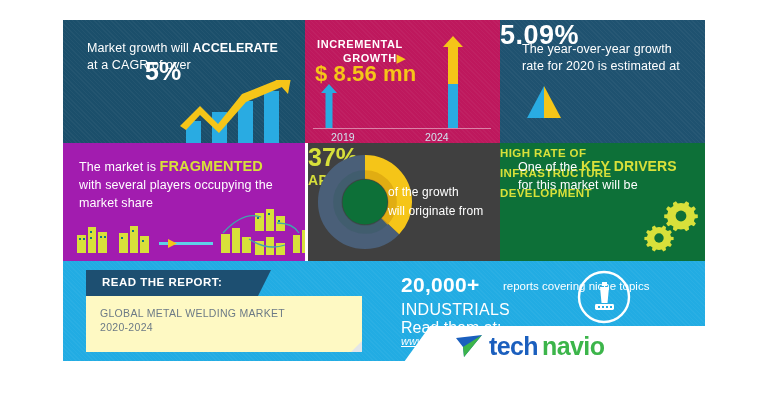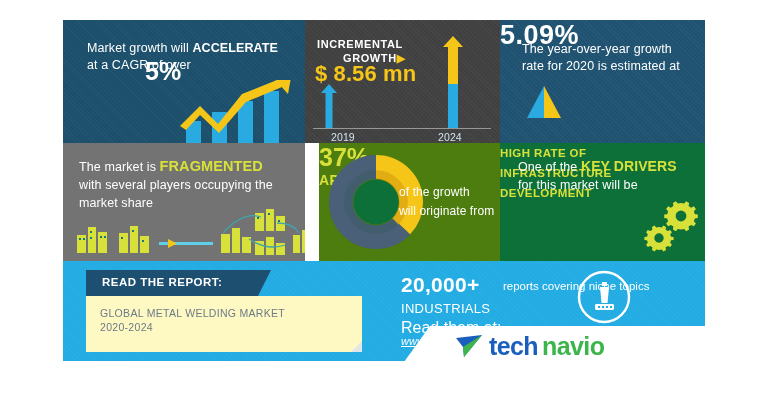--- a/index.html
+++ b/index.html
@@ -7,24 +7,24 @@
     width:768px;height:401px;background:#ffffff;
     font-family:"Liberation Sans", sans-serif;
     overflow:hidden;position:relative;
   }
   .canvas{position:absolute;left:0;top:0;width:768px;height:401px;}
 
   
   .panel{position:absolute;overflow:hidden;}
 
   .p-tl{left:63px;  top:20px;  width:242px; height:123px; background:#1b4f6b;padding-left:19px;}
-  .p-tm{left:305px; top:20px;  width:195px; height:123px; background:#404040;}
+  .p-tm{left:305px; top:20px;  width:195px; height:123px; background:#be185d;}
   .p-tr{left:500px; top:20px;  width:205px; height:123px; background:#1f5270;}
-  .p-ml{left:63px;  top:143px; width:242px; height:118px; background:#737373;}
-  .p-mm{left:319px; top:143px; width:195px; height:118px; background:#4d7c0f;}
+  .p-ml{left:63px;  top:143px; width:242px; height:118px; background:#a21caf;}
+  .p-mm{left:308px; top:143px; width:195px; height:118px; background:#404040;}
   .p-mr{left:500px; top:143px; width:205px; height:118px; background:#0d7038;}
   .p-bot{left:63px; top:261px; width:642px; height:100px; background:#22ace3;}
 
   
   .tex{position:absolute;left:0;top:0;right:0;bottom:0;
     background-image:
       repeating-linear-gradient(45deg, rgba(255,255,255,.035) 0 1px, transparent 1px 3px);
     pointer-events:none;}
 
   
@@ -38,21 +38,21 @@
   .tl-5pct{left:82px;top:43px;font-size:25px;font-weight:bold;color:#ffffff;}
 
   
   .tl-chart{position:absolute;left:115px;top:60px;width:125px;height:63px;}
 
   
   .tm-inc{left:12px;top:17px;font-size:11px;font-weight:bold;letter-spacing:.6px;color:#ffffff;line-height:14px;width:120px;}
   .tm-amt{left:10px;top:46px;font-size:22px;font-weight:bold;color:#f5c518;}
   .tm-axis{position:absolute;left:8px;top:108px;width:178px;height:1px;background:rgba(255,255,255,.45);}
   .tm-y1{left:10px;top:109px;font-size:10.5px;color:#cfe3ee;margin-left:16px;}
-  .tm-y2{left:133px;top:109px;font-size:10.5px;color:#cfe3ee;}
+  .tm-y2{left:120px;top:109px;font-size:10.5px;color:#cfe3ee;}
 
   
   .tr-line1{left:22px;top:21px;width:180px;}
   .tr-val{left:66px;top:62px;font-size:27px;font-weight:bold;color:#ffffff;letter-spacing:.5px;}
 
   
   .ml-line1{left:16px;top:14px;width:225px;font-size:12.5px;line-height:18px;}
   .ml-art{position:absolute;left:8px;top:66px;width:234px;height:48px;}
 
   
@@ -70,21 +70,21 @@
   .read-tab{position:absolute;left:23px;top:9px;width:172px;height:26px;background:#1d4f71;}
   .read-tab:after{content:"";position:absolute;right:-13px;top:0;border-top:26px solid #1d4f71;border-right:13px solid transparent;}
   .read-tab-label{position:absolute;left:16px;top:6px;font-size:11.5px;font-weight:bold;color:#ffffff;letter-spacing:.5px;}
   .read-card{position:absolute;left:23px;top:35px;width:276px;height:56px;background:#fef9c3;}
   .read-card:after{content:"";position:absolute;right:0;bottom:0;
     border-bottom:11px solid #e3e6e8;border-left:11px solid transparent;}
   .read-title{position:absolute;left:14px;top:10px;width:250px;font-size:10.5px;line-height:14px;color:#6c7a86;letter-spacing:.3px;}
 
   .count{position:absolute;left:338px;top:12px;font-size:21px;font-weight:bold;color:#ffffff;letter-spacing:.3px;}
   .count-sub{position:absolute;left:440px;top:19px;font-size:11.5px;color:#ffffff;}
-  .industrials{position:absolute;left:338px;top:40px;font-size:13px;color:#ffffff;letter-spacing:.3px;}
+  .industrials{position:absolute;left:338px;top:40px;font-size:16px;color:#ffffff;letter-spacing:.3px;}
   .readat{position:absolute;left:338px;top:58px;font-size:16px;color:#ffffff;}
   .url{position:absolute;left:338px;top:74px;font-size:11px;font-style:italic;color:#ffffff;text-decoration:underline;}
   .lighthouse{position:absolute;left:513px;top:8px;width:56px;height:56px;}
 
   
   .wedge{position:absolute;left:404px;top:326px;width:304px;height:36px;background:#ffffff;
          clip-path:polygon(26px 0,304px 0,304px 36px,0 36px);}
   .logo{position:absolute;left:455px;top:331px;height:30px;display:flex;align-items:center;gap:4px;justify-content:center;}
   .logo-txt{font-size:25px;font-weight:bold;letter-spacing:-.6px;line-height:25px;}
   .lg-blue{color:#1b5fbe;}

